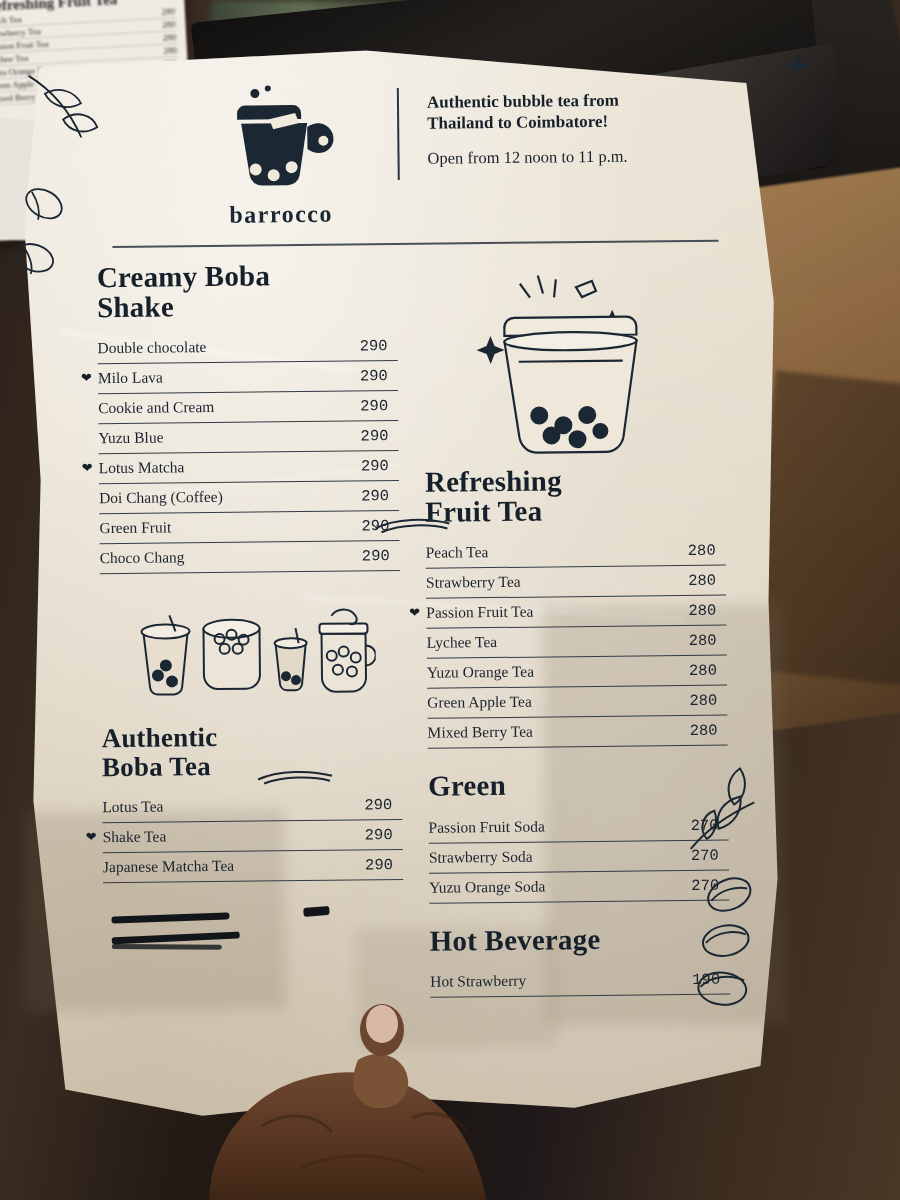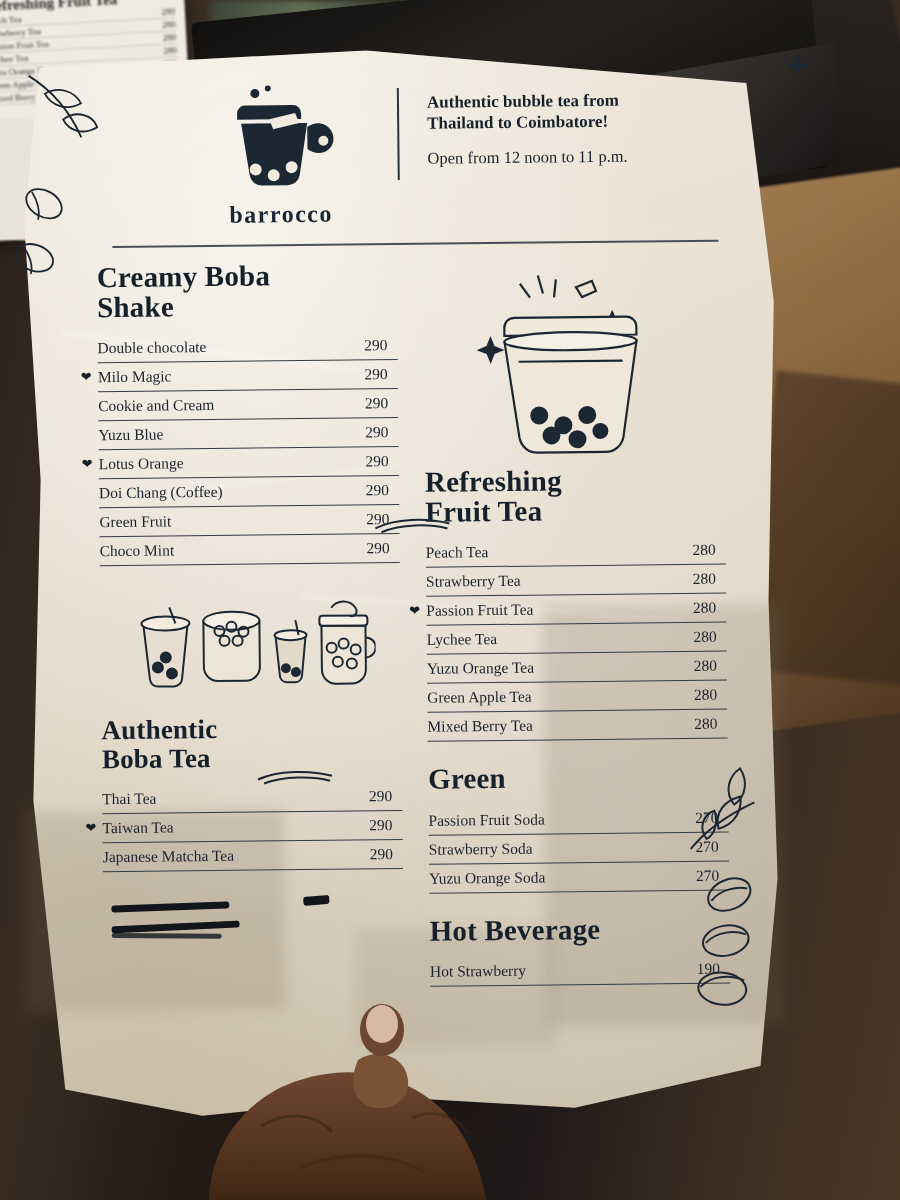--- a/index.html
+++ b/index.html
@@ -239,21 +239,21 @@
     position: relative;
     display: flex;
     align-items: baseline;
     justify-content: space-between;
     border-bottom: 1.1px solid #333b45;
     padding: 5px 4px 5px 0;
     font-size: 15.5px;
     color: #1b232e;
   }
   .item .nm { font-family: "Liberation Serif", serif; }
-  .item .pr { font-family: Liberation Serif, serif; padding-right: 6px; }
+  .item .pr { font-family: Liberation Mono, monospace; padding-right: 6px; }
   .heart {
     position: absolute;
     left: -17px;
     top: 7px;
     width: 12px;
     height: 12px;
     color: #161e27;
     font-size: 13px;
     line-height: 1;
   }
@@ -378,46 +378,46 @@
           <div>Shake</div>
         </div>
 
         <div class="items">
           <div class="item">
             <span class="nm">Double chocolate</span>
             <span class="pr">290</span>
           </div>
           <div class="item">
             <span class="heart">❤</span>
-            <span class="nm">Milo Magic</span>
+            <span class="nm">Milo Lava</span>
             <span class="pr">290</span>
           </div>
           <div class="item">
             <span class="nm">Cookie and Cream</span>
             <span class="pr">290</span>
           </div>
           <div class="item">
             <span class="nm">Yuzu Blue</span>
             <span class="pr">290</span>
           </div>
           <div class="item">
             <span class="heart">❤</span>
-            <span class="nm">Lotus Orange</span>
+            <span class="nm">Lotus Matcha</span>
             <span class="pr">290</span>
           </div>
           <div class="item">
             <span class="nm">Doi Chang (Coffee)</span>
             <span class="pr">290</span>
           </div>
           <div class="item">
             <span class="nm">Green Fruit</span>
             <span class="pr">290</span>
           </div>
           <div class="item">
-            <span class="nm">Choco Mint</span>
+            <span class="nm">Choco Chang</span>
             <span class="pr">290</span>
           </div>
         </div>
 
         <div class="doodle" style="margin-top:22px;">
           <svg width="250" height="108" viewBox="0 0 250 108" fill="none" stroke="#1b2733" stroke-width="2">
 
             <path d="M18 38 h44 l-6 54 a8 8 0 0 1 -8 7 h-16 a8 8 0 0 1 -8 -7z" fill="#e7ded0"></path>
             <ellipse cx="40" cy="36" rx="24" ry="7" fill="#f2ece1"></ellipse>
             <path d="M44 20 l6 16"></path>
@@ -451,26 +451,26 @@
           </svg>
         </div>
 
         <div class="sec-title small" style="margin-top:16px;">
           <div>Authentic</div>
           <div>Boba Tea</div>
         </div>
 
         <div class="items">
           <div class="item">
-            <span class="nm">Thai Tea</span>
+            <span class="nm">Lotus Tea</span>
             <span class="pr">290</span>
           </div>
           <div class="item">
             <span class="heart">❤</span>
-            <span class="nm">Taiwan Tea</span>
+            <span class="nm">Shake Tea</span>
             <span class="pr">290</span>
           </div>
           <div class="item">
             <span class="nm">Japanese Matcha Tea</span>
             <span class="pr">290</span>
           </div>
         </div>
 
         <div class="strikeblock">
           <div class="strike-line" style="left:8px;top:6px;width:118px;height:7px;"></div>

